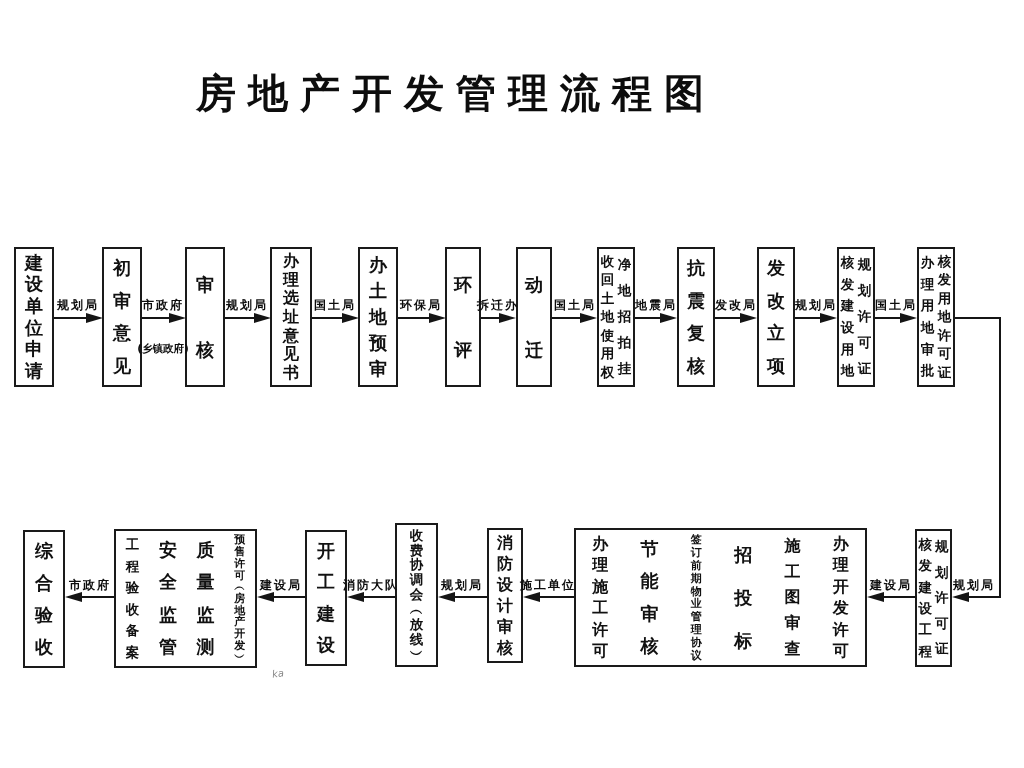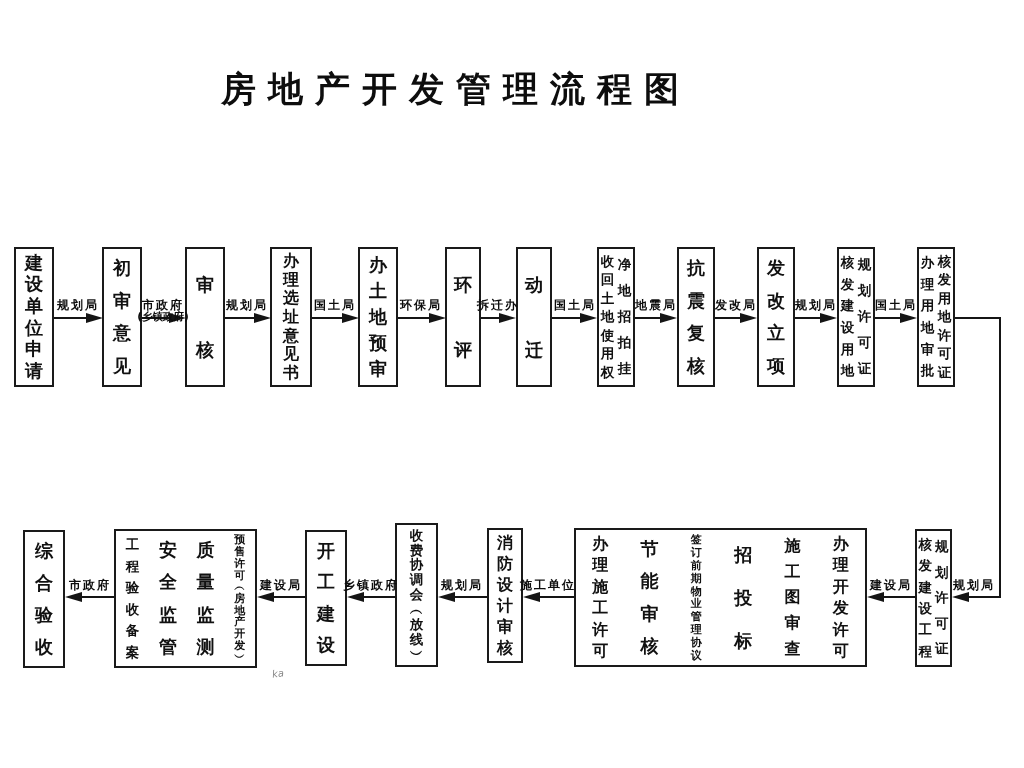--- a/index.html
+++ b/index.html
@@ -2,21 +2,21 @@
 <html><head>
 <meta charset="utf-8">
 <style>
   html,body{margin:0;padding:0;background:#fff;}
   #stage{
     position:relative;width:1024px;height:768px;background:#fff;overflow:hidden;
     font-family:"DejaVu Serif","Liberation Serif",serif;color:#111;
   }
   #title{
     position:absolute;left:0;top:66px;width:912px;text-align:center;
-    font-size:35px;font-weight:800;letter-spacing:12px;color:#0d0d0d;white-space:nowrap;
+    font-size:40px;font-weight:800;letter-spacing:12px;color:#0d0d0d;white-space:nowrap;
   }
   .vbox{
     position:absolute;border:2px solid #1a1a1a;background:#fff;box-sizing:border-box;
     display:flex;flex-direction:row;justify-content:space-around;align-items:stretch;
   }
   .vcol{
     display:flex;flex-direction:column;justify-content:space-around;align-items:center;
     font-weight:700;font-size:18px;line-height:1;padding:3px 0;
   }
   .vcol span{display:block;}
@@ -170,21 +170,21 @@
       </div>
   </div>
 
   <div class="hline" style="left:54px;top:317px;width:33px"></div>
   <div class="ah-r" style="left:86px;top:313px"></div>
   <div class="albl" style="left:48px;top:297px;width:60px">规划局</div>
 
   <div class="hline" style="left:142px;top:317px;width:28px"></div>
   <div class="ah-r" style="left:169px;top:313px"></div>
   <div class="albl" style="left:133px;top:297px;width:60px">市政府</div>
-  <div class="albl sublbl" style="left:128px;top:310px;width:70px">(乡镇政府)</div>
+  <div class="albl sublbl" style="left:128px;top:342px;width:70px">(乡镇政府)</div>
 
   <div class="hline" style="left:225px;top:317px;width:30px"></div>
   <div class="ah-r" style="left:254px;top:313px"></div>
   <div class="albl" style="left:217px;top:297px;width:60px">规划局</div>
 
   <div class="hline" style="left:312px;top:317px;width:31px"></div>
   <div class="ah-r" style="left:342px;top:313px"></div>
   <div class="albl" style="left:305px;top:297px;width:60px">国土局</div>
 
   <div class="hline" style="left:398px;top:317px;width:32px"></div>
@@ -370,21 +370,21 @@
   <div class="hline" style="left:81px;top:596px;width:33px"></div>
   <div class="ah-l" style="left:65px;top:592px"></div>
   <div class="albl" style="left:60px;top:577px;width:60px">市政府</div>
 
   <div class="hline" style="left:273px;top:596px;width:32px"></div>
   <div class="ah-l" style="left:257px;top:592px"></div>
   <div class="albl" style="left:251px;top:577px;width:60px">建设局</div>
 
   <div class="hline" style="left:363px;top:596px;width:32px"></div>
   <div class="ah-l" style="left:347px;top:592px"></div>
-  <div class="albl" style="left:339px;top:577px;width:64px">乡镇政府</div>
+  <div class="albl" style="left:339px;top:577px;width:64px">消防大队</div>
 
   <div class="hline" style="left:454px;top:596px;width:33px"></div>
   <div class="ah-l" style="left:438px;top:592px"></div>
   <div class="albl" style="left:432px;top:577px;width:60px">规划局</div>
 
   <div class="hline" style="left:539px;top:596px;width:35px"></div>
   <div class="ah-l" style="left:523px;top:592px"></div>
   <div class="albl" style="left:516px;top:577px;width:64px">施工单位</div>
 
   <div class="hline" style="left:883px;top:596px;width:32px"></div>

